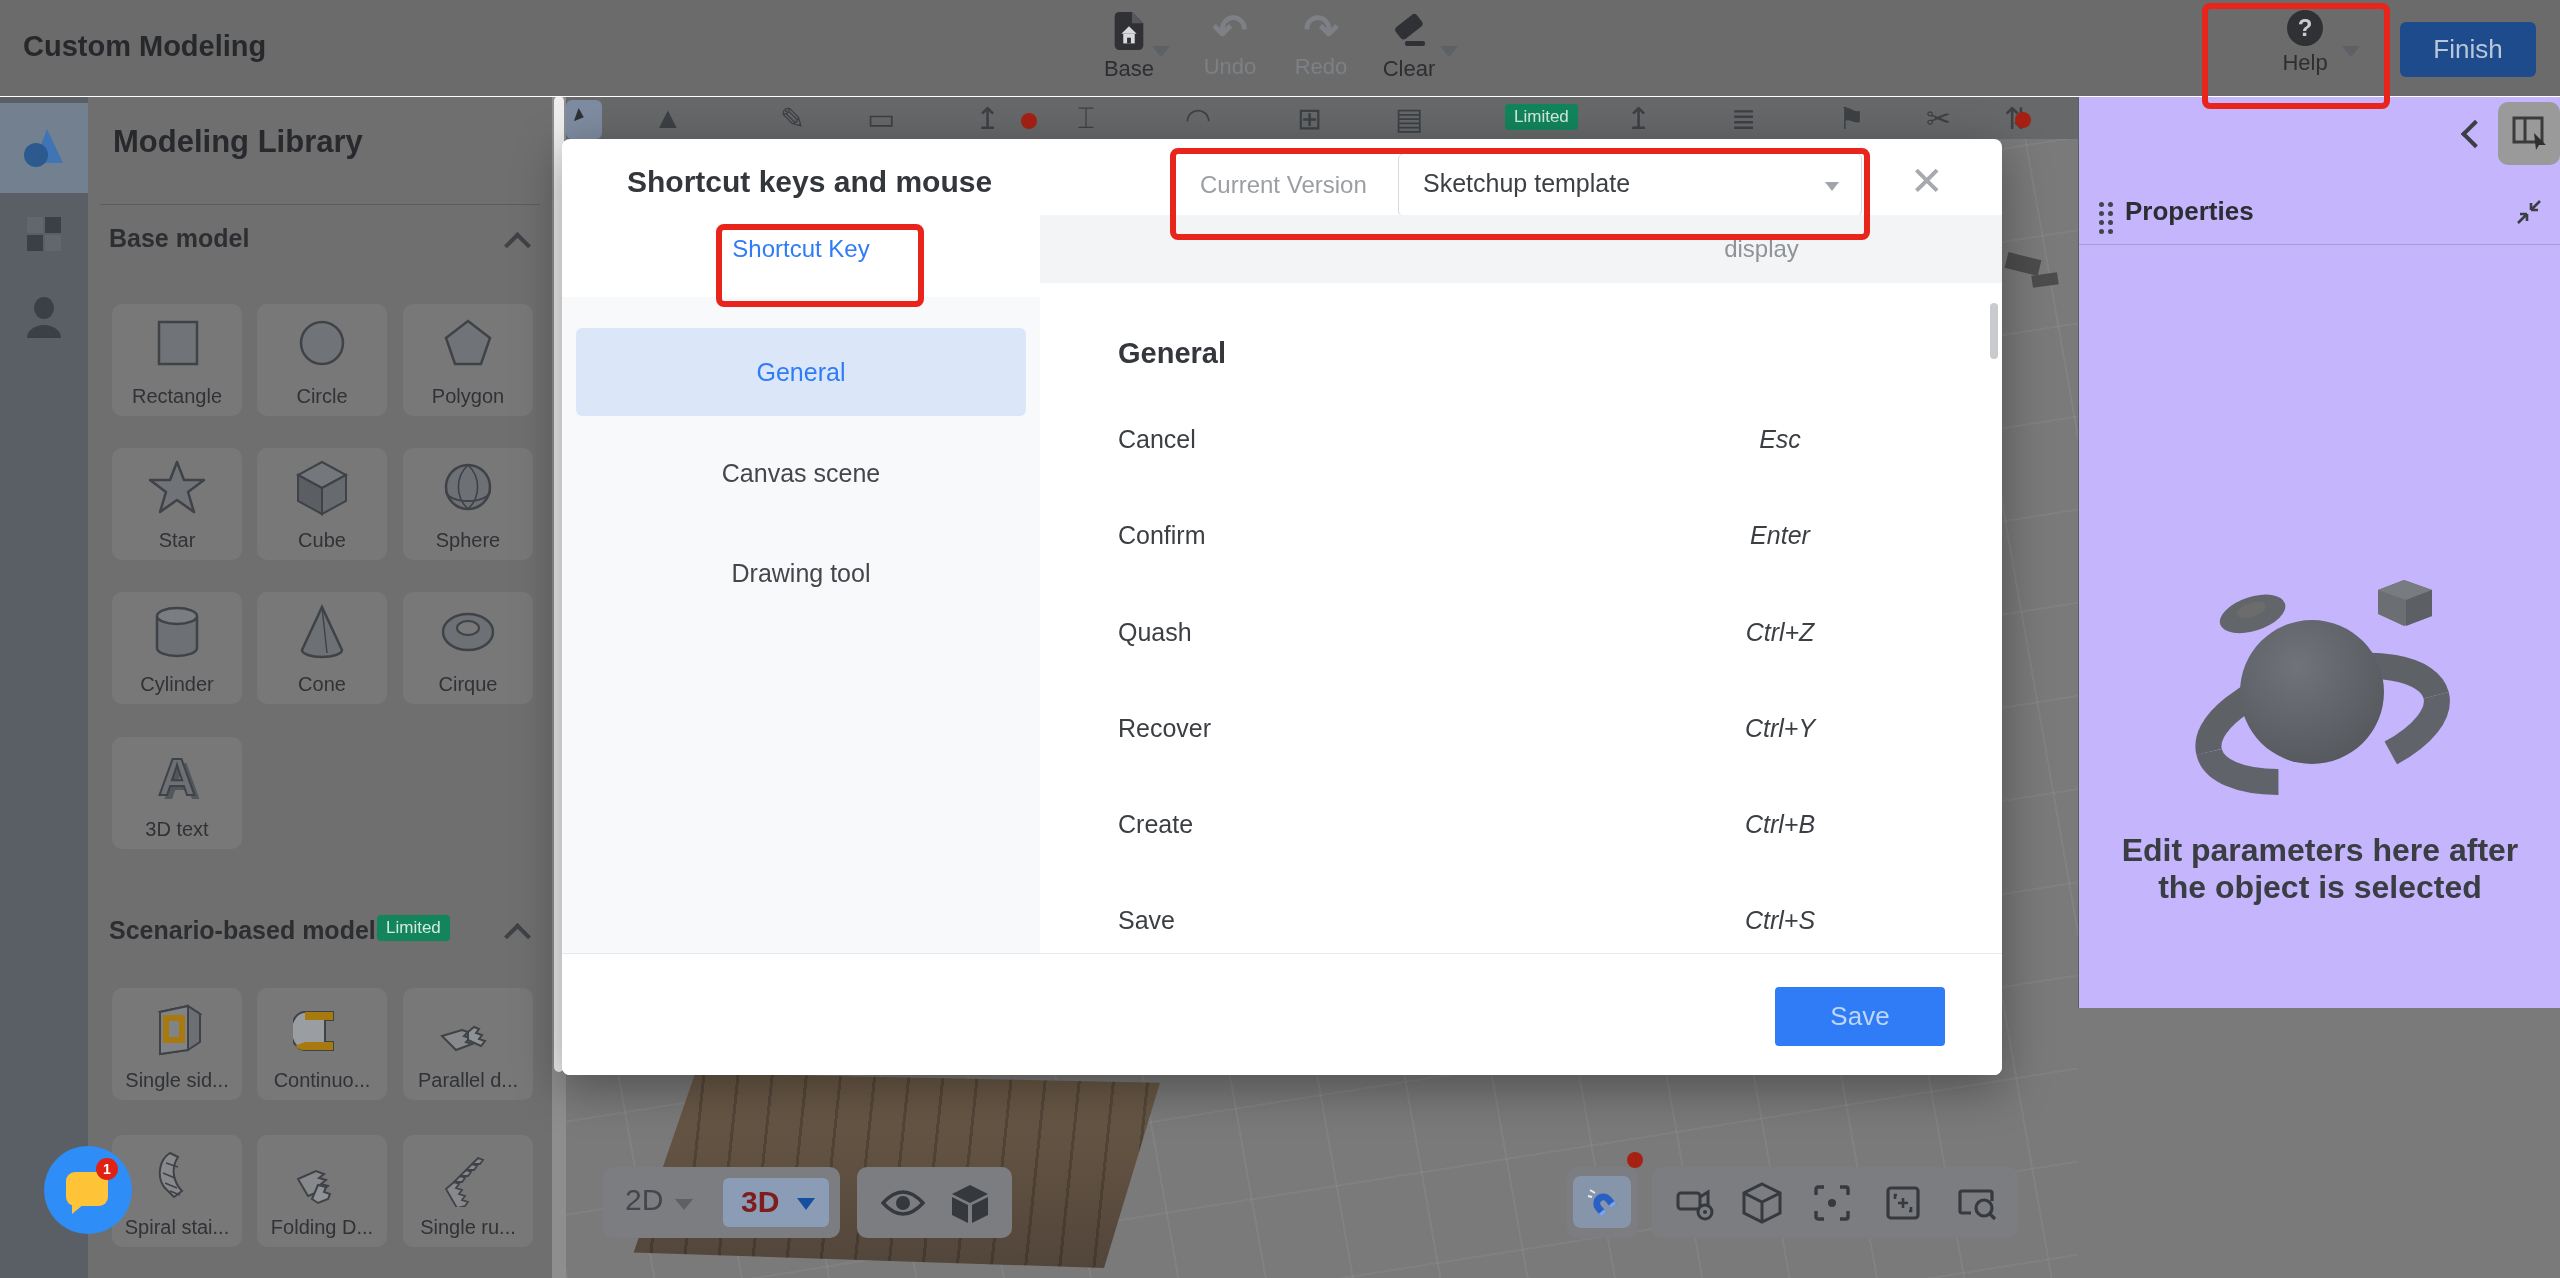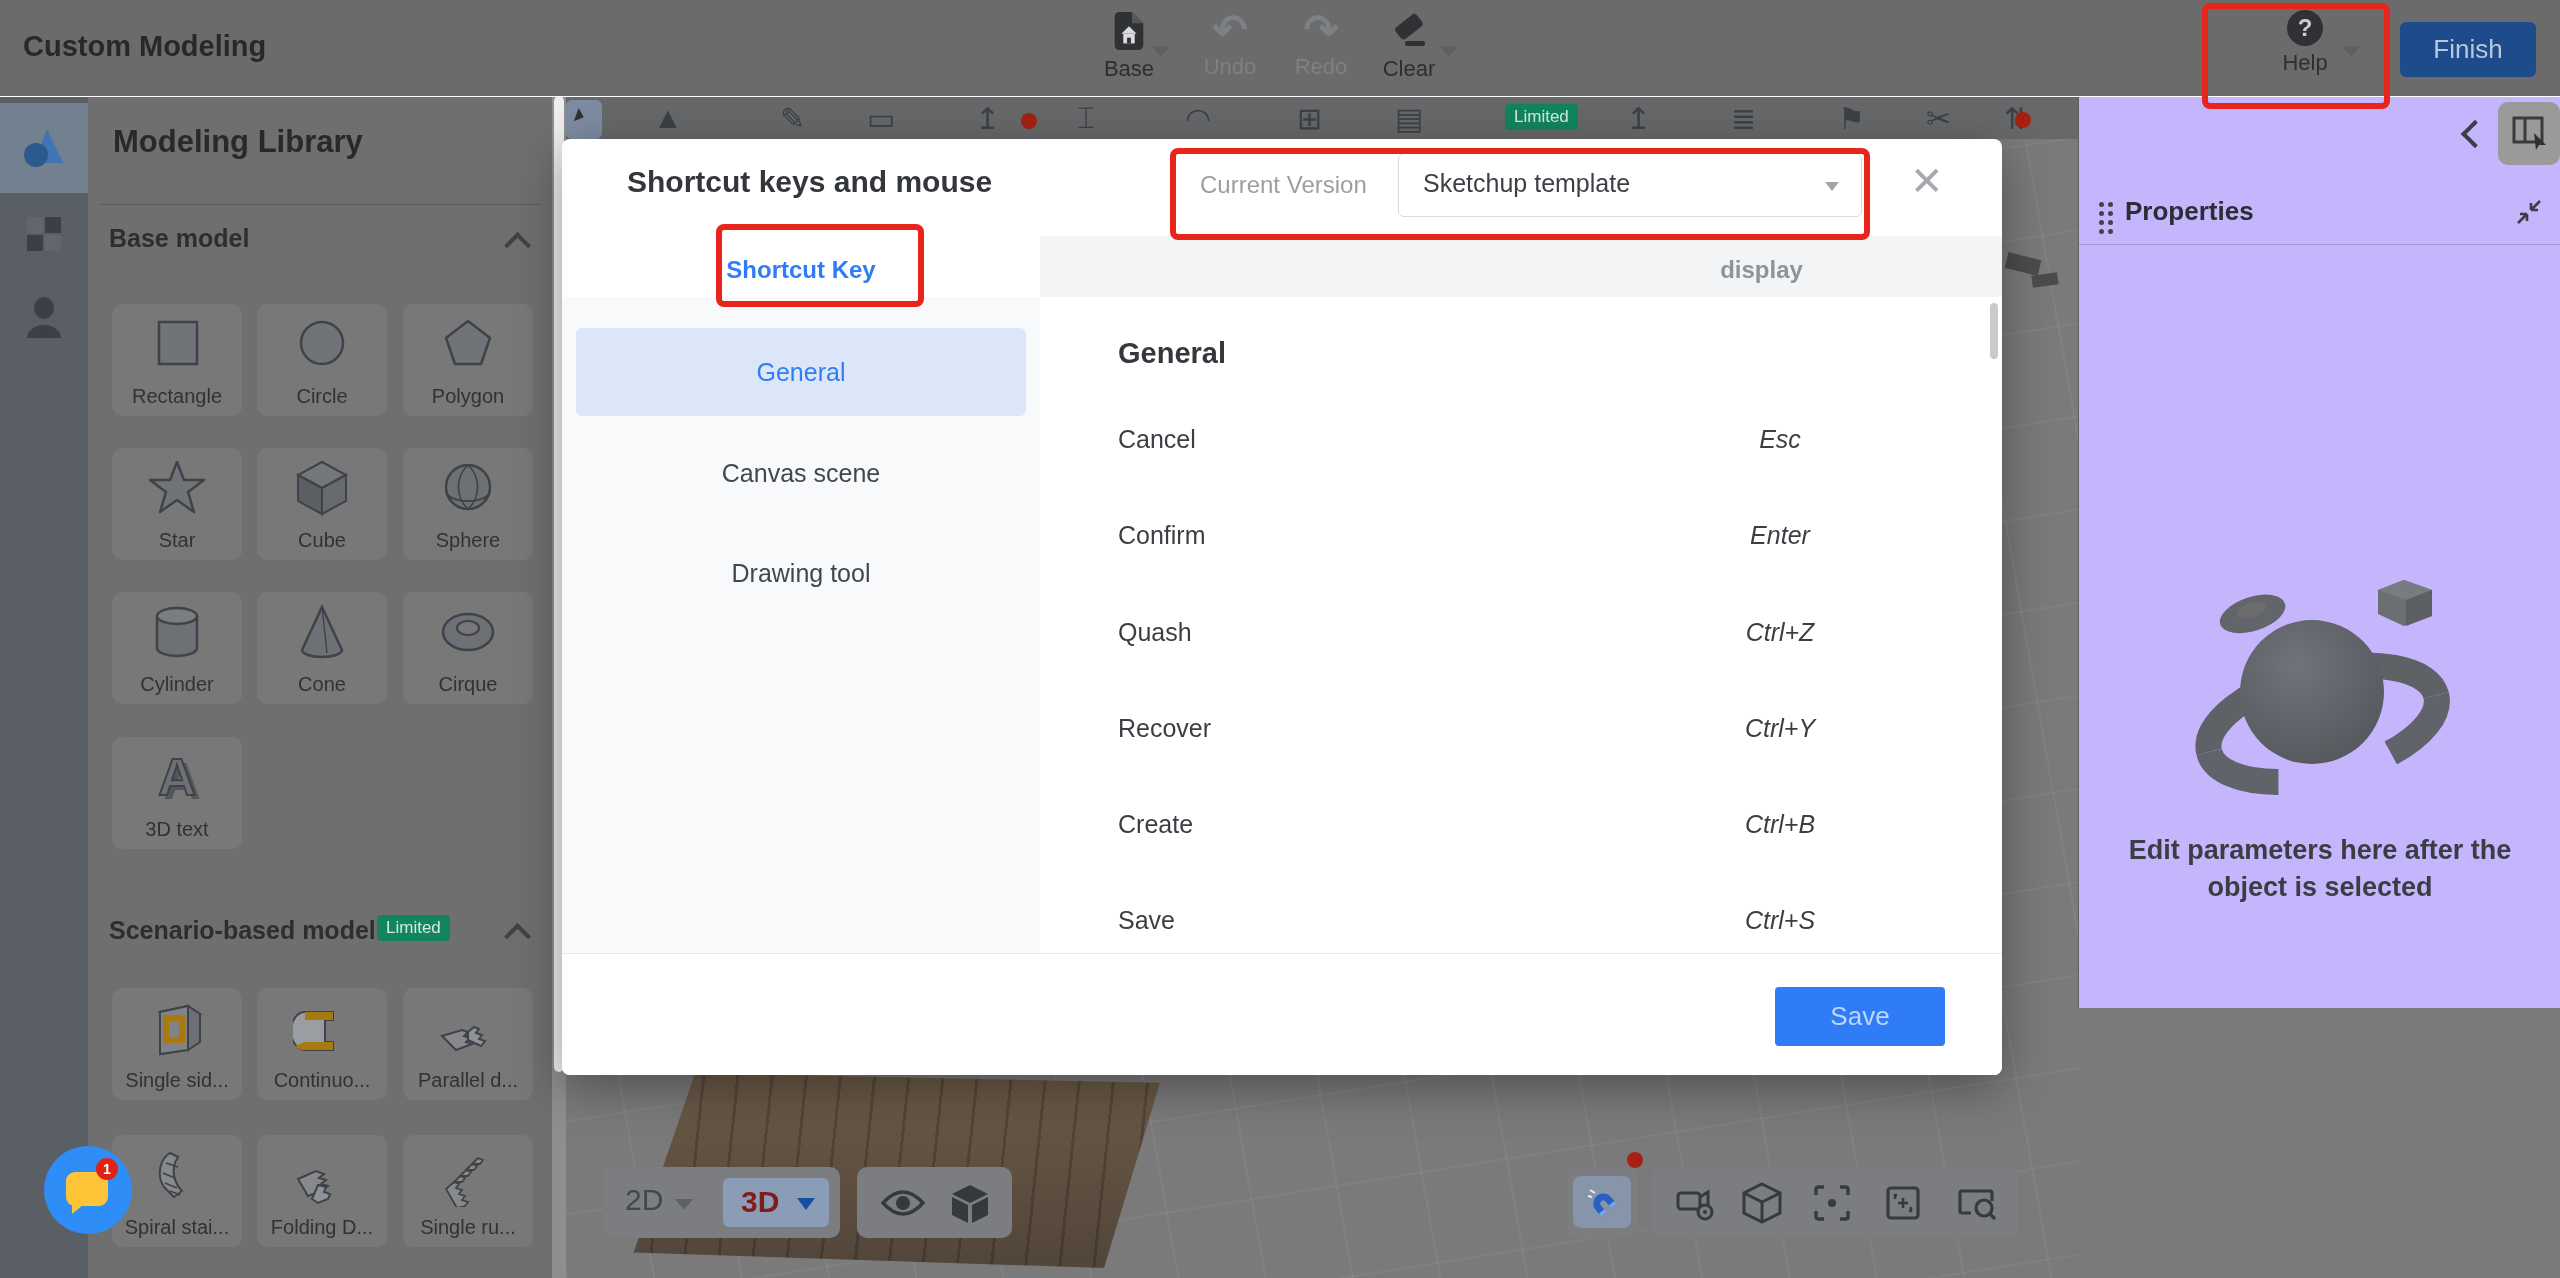--- a/index.html
+++ b/index.html
@@ -60,32 +60,32 @@
   .magchip{position:absolute;left:6px;top:9px;width:58px;height:52px;background:#8795ab;border-radius:8px;}
   .icn{position:absolute;}
   
   .props{position:absolute;left:2078px;top:96px;width:482px;height:912px;background:#c4b5fd;border-left:1px solid #5e5e5e;z-index:6;}
   .props-title{position:absolute;left:46px;top:100px;font-size:26px;font-weight:bold;color:#2b2e32;}
   .props-div{position:absolute;left:0;top:148px;width:482px;height:1px;background:rgba(0,0,0,.15);}
   .chevL{position:absolute;left:386px;top:28px;width:16px;height:16px;border-left:4px solid #3b3e42;border-bottom:4px solid #3b3e42;transform:rotate(45deg);cursor:pointer;}
   .layout-btn{position:absolute;left:419px;top:6px;width:62px;height:63px;background:#9a9a9a;border-radius:10px;cursor:pointer;}
   .dots{position:absolute;left:20px;top:106px;display:grid;grid-template-columns:5px 5px;grid-gap:4px;}
   .dots i{width:5px;height:5px;border-radius:50%;background:#41444a;}
-  .ph-text{position:absolute;left:26px;top:736px;width:430px;text-align:center;font-size:27px;font-weight:bold;
+  .ph-text{position:absolute;left:26px;top:736px;width:430px;text-align:center;font-size:32px;font-weight:bold;
            color:#3a3d42;line-height:37px;}
   
   .modal{position:absolute;left:562px;top:139px;width:1440px;height:936px;background:#ffffff;border-radius:8px;
          box-shadow:0 12px 48px rgba(0,0,0,.35);z-index:50;overflow:hidden;}
   .m-title{position:absolute;left:65px;top:26px;font-size:30px;font-weight:600;color:#33363b;}
   .m-verlbl{position:absolute;left:638px;top:32px;font-size:24px;color:#9b9ea3;}
   .m-dd{position:absolute;left:836px;top:14px;width:462px;height:62px;border:1px solid #d8dadd;border-radius:6px;cursor:pointer;}
   .m-dd span{position:absolute;left:24px;top:15px;font-size:25px;color:#3c3f44;}
   .ddcaret{position:absolute;right:22px;top:28px;width:0;height:0;border-left:7px solid transparent;border-right:7px solid transparent;border-top:9px solid #a0a3a8;}
   .m-close{position:absolute;left:1348px;top:22px;font-size:40px;color:#a6a9ad;cursor:pointer;line-height:40px;}
-  .m-tabs{position:absolute;left:0;top:97px;width:1440px;height:68px;font-weight:bold;}
+  .m-tabs{position:absolute;left:0;top:76px;width:1440px;height:68px;}
   .m-tab-active{position:absolute;left:0;top:0;width:478px;height:68px;background:#fff;text-align:center;
                 line-height:68px;font-size:24px;color:#2f7cf6;cursor:pointer;}
   .m-tabgray{position:absolute;left:478px;top:0;width:962px;height:68px;background:#f3f4f6;}
   .m-tab{position:absolute;top:0;width:481px;height:68px;text-align:center;line-height:68px;font-size:24px;color:#8f9297;cursor:pointer;}
   .m-nav{position:absolute;left:0;top:158px;width:478px;height:656px;background:#f8f9fa;}
   .m-nav-item{position:absolute;left:14px;width:450px;height:88px;text-align:center;line-height:88px;
               font-size:25px;color:#43464b;border-radius:6px;cursor:pointer;}
   .m-nav-item.sel{background:#dbe7f9;color:#2f7cf6;}
   .m-content{position:absolute;left:478px;top:158px;width:962px;height:656px;background:#fff;}
   .m-heading{position:absolute;left:78px;top:40px;font-size:29px;font-weight:bold;color:#34373c;}

